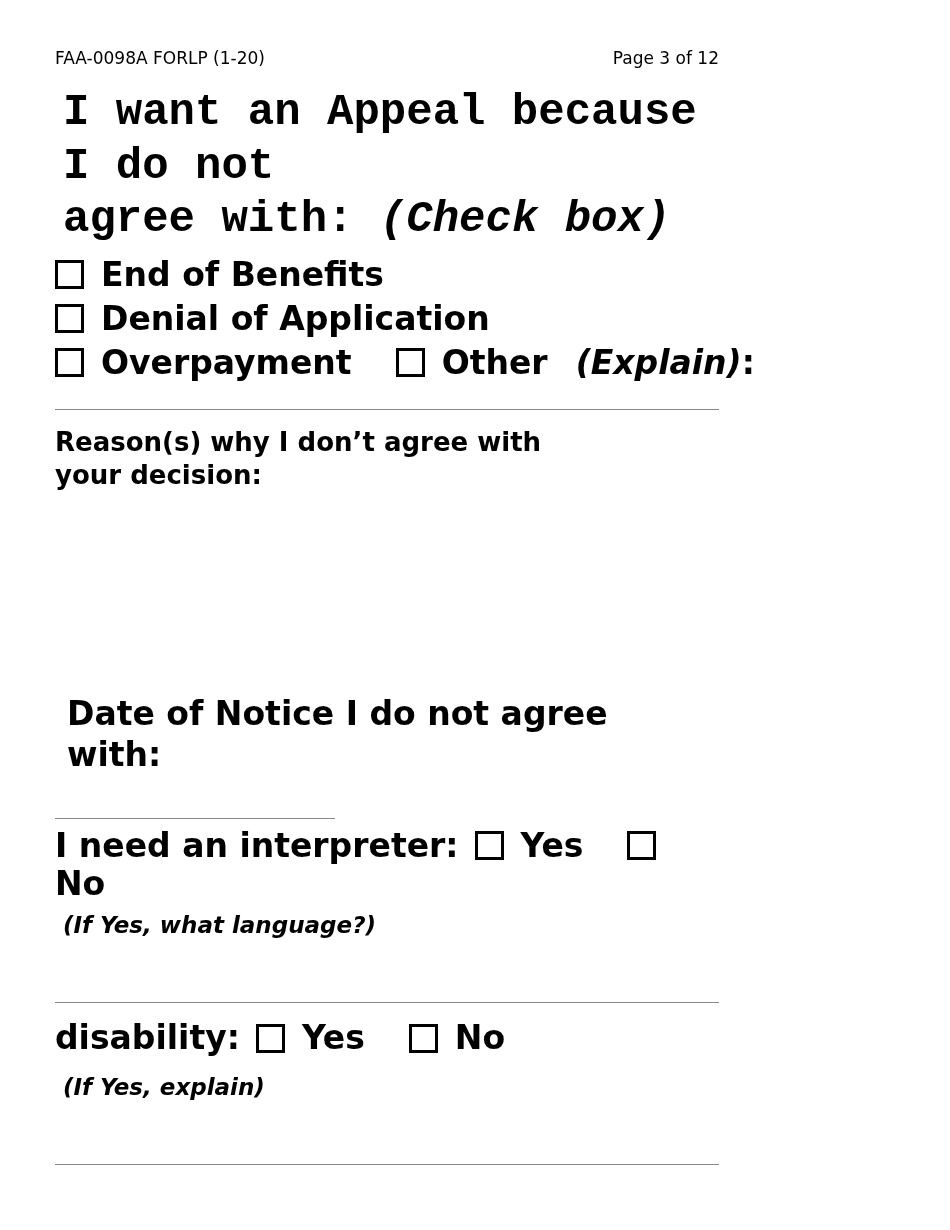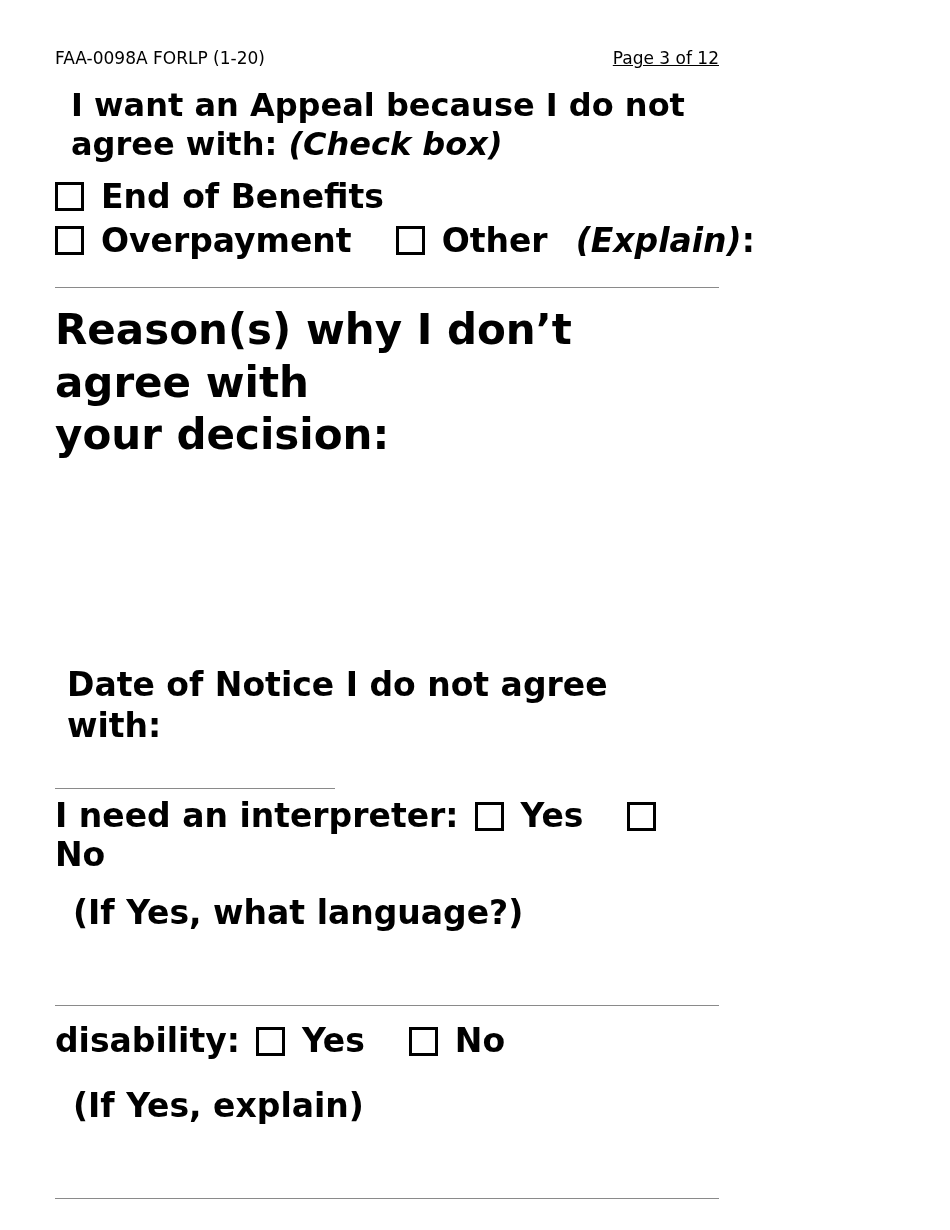--- a/index.html
+++ b/index.html
@@ -25,28 +25,29 @@
   
   .header {
     display: flex;
     justify-content: space-between;
     align-items: baseline;
     font-size: 17px;
     font-family: "DejaVu Sans", sans-serif;
     margin-bottom: 18px;
   }
   .header .form-id { letter-spacing: 0px; }
-  .header .page-num { letter-spacing: 0px; text-decoration: underline; }
+  .header .page-num { letter-spacing: 0px; }
 
   
   .q-title {
-    font-size: 32px;
+    font-size: 44px;
     font-weight: bold;
     line-height: 1.22;
-    margin: 16px;
+    margin: 8px;
+    font-family: Liberation Mono, monospace;
   }
   .q-title .ital {
     font-style: italic;
   }
 
   
   .cb-row {
     display: flex;
     align-items: center;
     font-size: 33px;
@@ -75,21 +76,21 @@
     margin: 0;
   }
   .rule-short {
     border: none;
     border-top: 1px solid #8a8a8a;
     width: 280px;
     margin: 0;
   }
 
   .section-head {
-    font-size: 42px;
+    font-size: 26px;
     font-weight: bold;
     line-height: 1.25;
     margin: 0;
   }
 
   .blank-area { height: 190px; }
 
   .line-label {
     font-size: 33px;
     font-weight: bold;
@@ -98,24 +99,25 @@
   }
   .inline-row {
     display: flex;
     align-items: center;
     flex-wrap: wrap;
     font-size: 33px;
     font-weight: bold;
     line-height: 1.18;
   }
   .sub-ital {
-    font-size: 33px;
-    font-weight: bold;
+    font-size: 23px;
+    font-weight: bold;
+    font-style: italic;
     line-height: 1.2;
-    margin: 18px;
+    margin: 8px;
   }
   .spacer-8 { height: 8px; }
   .spacer-16 { height: 16px; }
   .spacer-24 { height: 24px; }
   .spacer-30 { height: 30px; }
 </style>
 </head>
 <body>
 
 <div class="page">
@@ -130,20 +132,24 @@
     <span>agree with:</span>
     <span class="ital">(Check box)</span>
   </div>
 
   <div class="cb-row">
     <span class="cb"></span>
     <span class="cb-label">End of Benefits</span>
   </div>
 
 
+  <div class="cb-row">
+    <span class="cb"></span>
+    <span class="cb-label">Denial of Application</span>
+  </div>
 
   <div class="cb-row">
     <span class="cb"></span>
     <span class="cb-label">Overpayment</span>
     <span class="cb-gap"></span>
     <span class="cb"></span>
     <span class="cb-label">Other</span>
     <span class="cb-label ital" style="margin-left:28px;">(Explain)</span>
     <span class="cb-label">:</span>
   </div>

